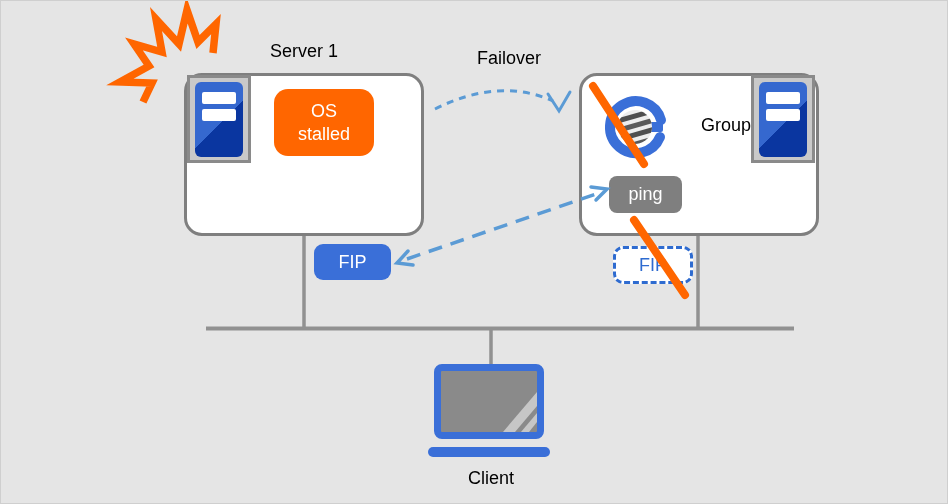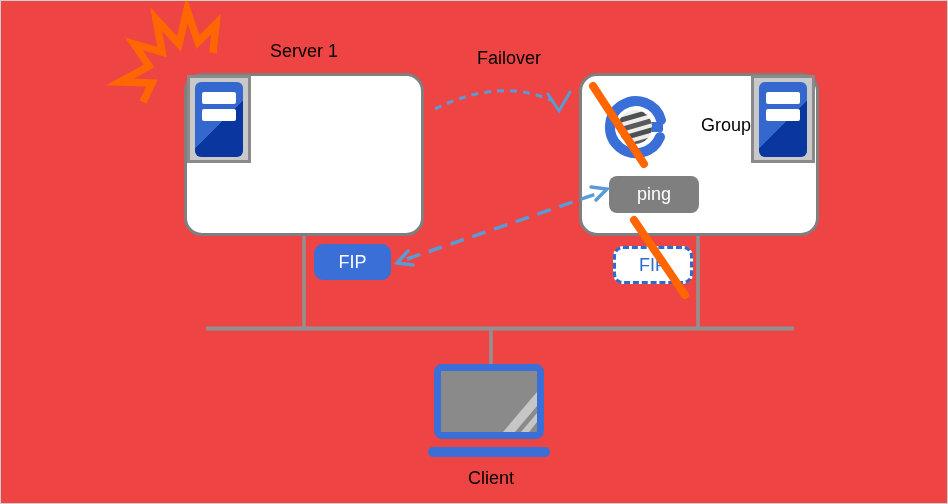--- a/index.html
+++ b/index.html
@@ -1,18 +1,18 @@
 <!DOCTYPE html>
 <html><head>
 <meta charset="utf-8">
 <style>
   html,body{margin:0;padding:0;background:#fff;}
   #canvas{
     position:relative;width:946px;height:502px;margin:0;
-    border:1px solid #cfcfcf;background:#ef4444;overflow:hidden;
+    border:1px solid #cfcfcf;background:#e5e5e5;overflow:hidden;
     font-family:"Liberation Sans","DejaVu Sans",sans-serif;color:#000;
   }
   .abs{position:absolute;}
   .label{font-size:18px;color:#000;text-align:center;}
   
   .node-box{
     position:absolute;width:240px;height:163px;box-sizing:border-box;
     border:3px solid #7f7f7f;border-radius:18px;background:#ffffff;z-index:2;
   }
   
@@ -29,21 +29,21 @@
     position:absolute;left:7px;width:34px;height:12px;background:#fff;border-radius:2px;
   }
   .bar1{top:10px;} .bar2{top:27px;}
   
   .badge{
     position:absolute;display:flex;align-items:center;justify-content:center;
     font-size:18px;color:#fff;z-index:4;
   }
   .os-stalled{left:273px;top:88px;width:100px;height:67px;background:#ff6600;border-radius:14px;}
   .os-stalled span{display:block;width:64px;text-align:center;line-height:1.25;}
-  .ping-badge{left:608px;top:175px;width:90px;height:37px;background:#7f7f7f;border-radius:8px;}
+  .ping-badge{left:608px;top:175px;width:73px;height:37px;background:#7f7f7f;border-radius:8px;}
   .fip-solid{left:313px;top:243px;width:77px;height:36px;background:#3a6fd8;border-radius:9px;}
   .fip-dashed{
     left:612px;top:245px;width:80px;height:38px;box-sizing:border-box;background:#fff;
     border:3px dashed #2e6bd0;border-radius:10px;color:#2e6bd0;z-index:4;
   }
   
   .node-title{position:absolute;width:240px;top:40px;z-index:2;}
   .failover-label{position:absolute;left:448px;top:47px;width:120px;z-index:2;}
   .group-label{position:absolute;left:700px;top:114px;text-align:left;z-index:3;}
   .client-label{position:absolute;left:430px;top:467px;width:120px;z-index:2;}
@@ -73,20 +73,23 @@
     <line x1="490" y1="329" x2="490" y2="363" stroke="#919191" stroke-width="3.5"></line>
   </svg>
 
   <div class="label node-title abs" style="left:183px;">Server 1</div>
   <div class="node-box" style="left:183px;top:72px;"></div>
   <div class="server-frame" style="left:186px;top:74px;">
     <div class="server-tower">
       <div class="bar bar1"></div>
       <div class="bar bar2"></div>
     </div>
+  </div>
+  <div class="badge os-stalled">
+    <span>OS stalled</span>
   </div>
 
   <div class="node-box" style="left:578px;top:72px;"></div>
   <div class="server-frame" style="left:750px;top:74px;">
     <div class="server-tower">
       <div class="bar bar1"></div>
       <div class="bar bar2"></div>
     </div>
   </div>
 

